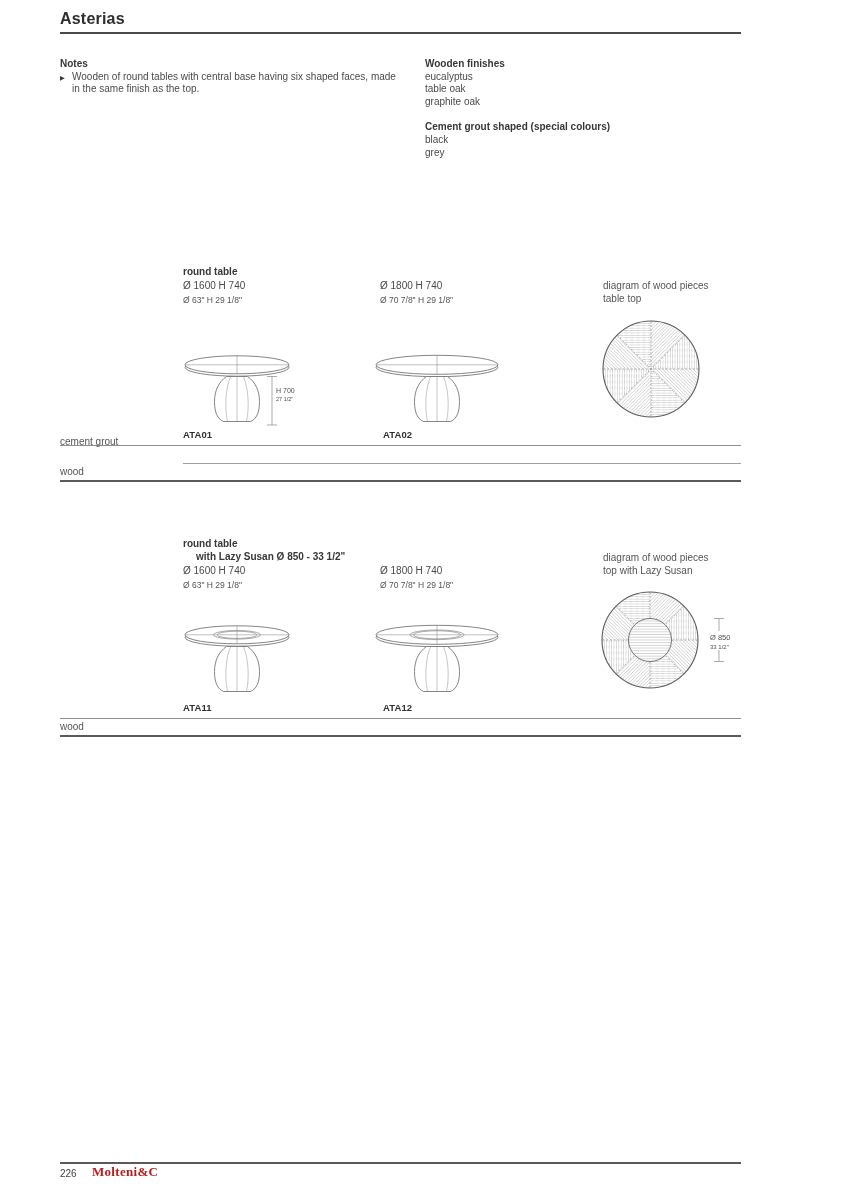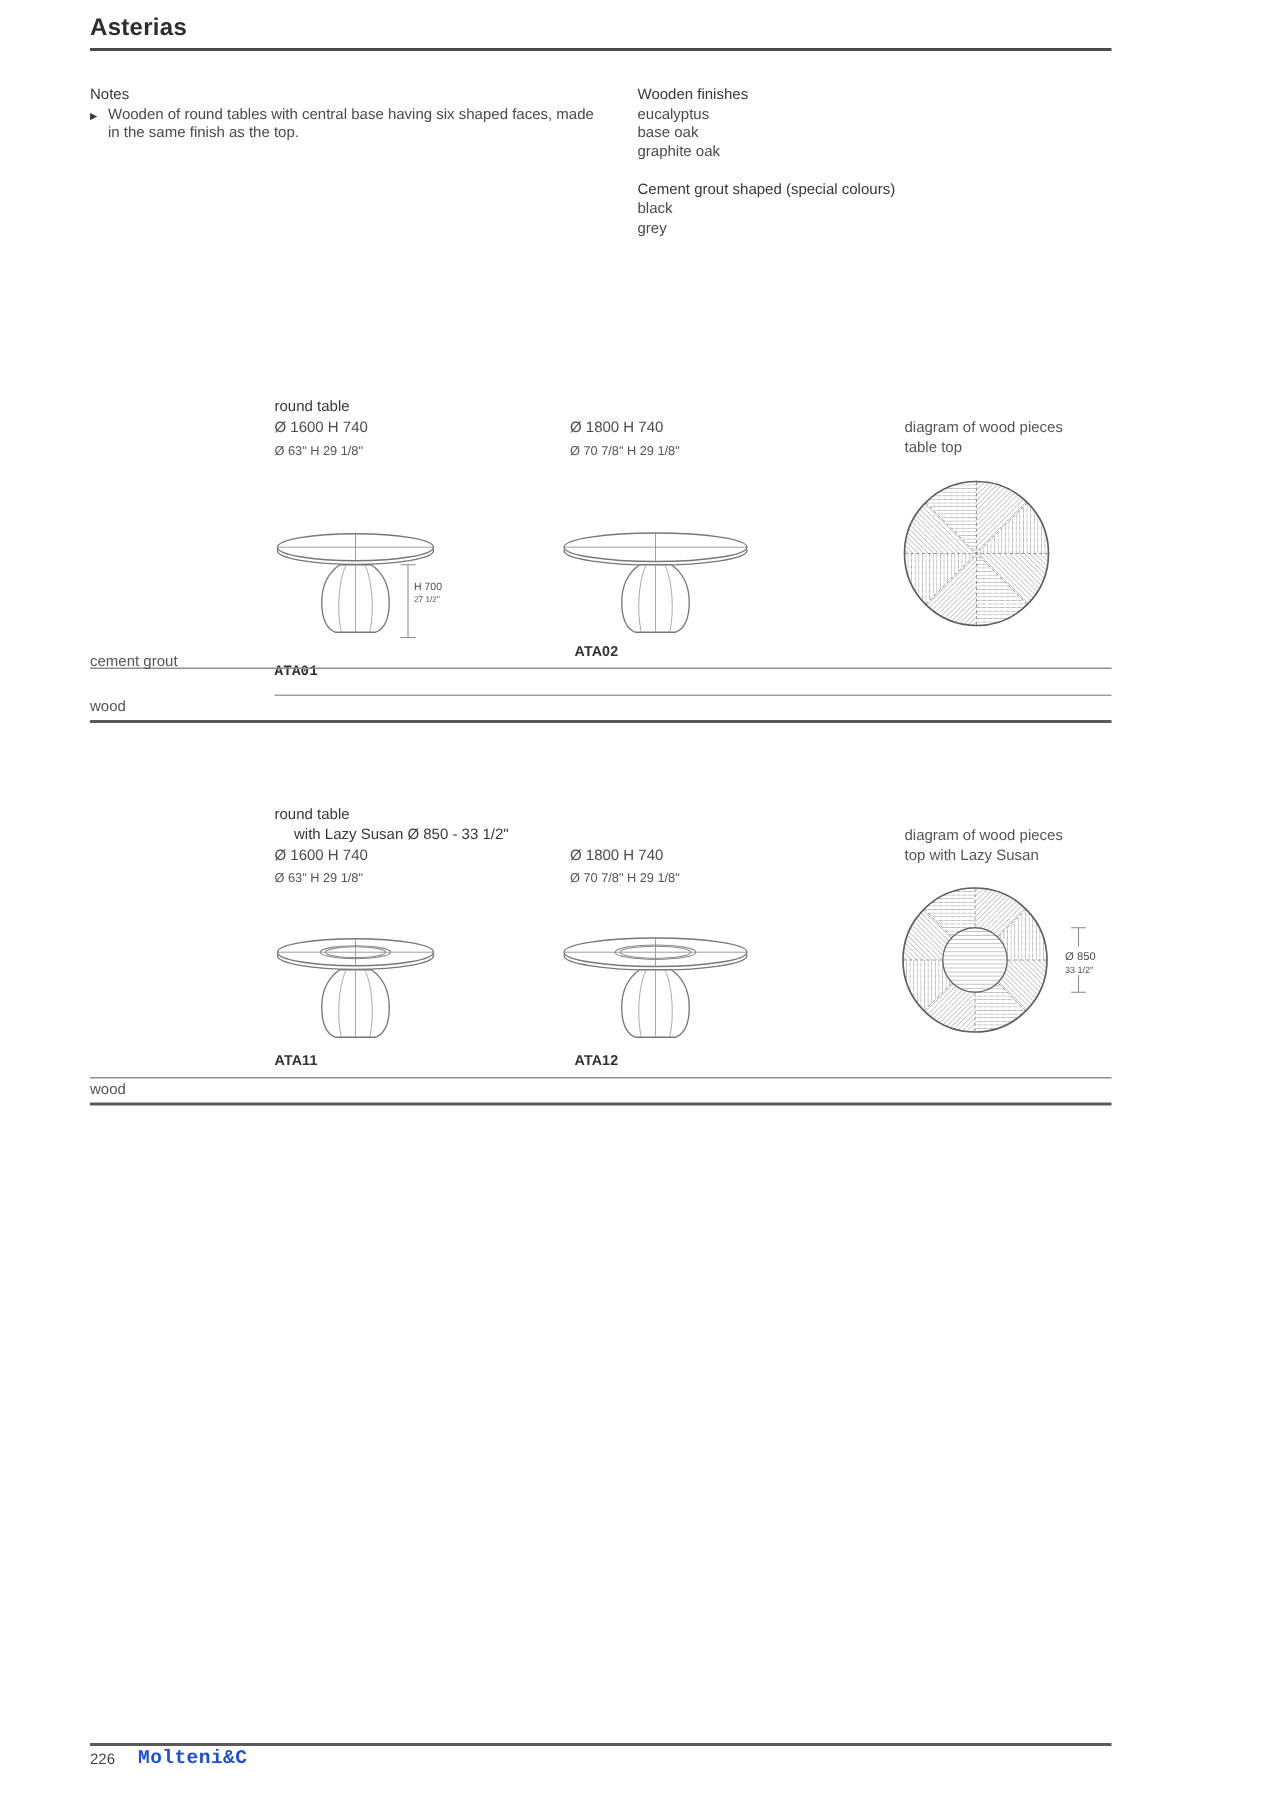--- a/index.html
+++ b/index.html
@@ -2,35 +2,35 @@
 <html><head>
 <meta charset="utf-8">
 <style>
   html,body{margin:0;padding:0;background:#fff;}
   .page{
     position:relative;width:741px;height:1200px;background:#ffffff;overflow:hidden;
     font-family:"Liberation Sans","DejaVu Sans",sans-serif;
     font-size:10px;line-height:12.6px;color:#4a4a4a;
   }
   .abs{position:absolute;}
-  .bold{font-weight:normal;color:#373737;}
+  .bold{font-weight:bold;color:#373737;}
   .small{font-size:8.5px;color:#555;}
   .pre{white-space:pre-line;}
   .cap{color:#555;}
   .title{font-size:16px;font-weight:bold;color:#2e2e2e;letter-spacing:.2px;line-height:18px;}
   .rule{height:1px;background:#8f8f8f;}
   .rule-mid{height:1px;background:#a0a0a0;}
   .rule-dark{height:2px;background:#4a4a4a;}
   .rule-heavy{height:2px;background:#5a5a5a;}
   .note{display:flex;}
   .bullet{flex:none;width:12px;font-size:6.3px;line-height:12.6px;color:#3c3c3c;padding-top:1px;}
   .gap13{height:13px;}
   .code{font-weight:bold;color:#303030;font-size:9.5px;letter-spacing:.1px;}
   .finrow{color:#555;}
-  .brand{font-family:Liberation Mono, monospace;font-weight:bold;font-size:13px;color:#1d4ed8;letter-spacing:.3px;}
+  .brand{font-family:Liberation Serif, serif;font-weight:bold;font-size:13px;color:#b91c1c;letter-spacing:.3px;}
   svg{display:block;}
   svg text{font-family:"Liberation Sans","DejaVu Sans",sans-serif;fill:#4f4f4f;}
 </style>
 </head>
 <body>
 
 <div class="page">
 
   <div class="abs title" style="left:60px;top:10px;">Asterias</div>
   <div class="abs rule-dark" style="left:60px;top:32px;width:730px;"></div>
@@ -40,21 +40,21 @@
     <div class="note">
       <span class="bullet">▶</span>
       <span class="pre">Wooden of round tables with central base having six shaped faces, made
 in the same finish as the top.</span>
     </div>
   </div>
 
   <div class="abs" style="left:425px;top:58px;width:310px;">
     <div class="bold">Wooden finishes</div>
     <div>eucalyptus</div>
-    <div>base oak</div>
+    <div>table oak</div>
     <div>graphite oak</div>
     <div class="gap13"></div>
     <div class="bold">Cement grout shaped (special colours)</div>
     <div>black</div>
     <div>grey</div>
   </div>
 
   <div class="abs bold" style="left:183px;top:266px;">round table</div>
   <div class="abs" style="left:183px;top:280px;">Ø 1600 H 740</div>
   <div class="abs small" style="left:183px;top:294px;">Ø 63" H 29 1/8"</div>
@@ -125,21 +125,21 @@
     <use href="#c1w" fill="url(#c1gB)" transform="rotate(315 50 50)"></use>
     <g stroke="#8c8c8c" stroke-width="0.6" stroke-dasharray="2.2 1.7">
       <line x1="50" y1="2" x2="50" y2="98"></line>
       <line x1="2" y1="50" x2="98" y2="50"></line>
       <line x1="16.06" y1="16.06" x2="83.94" y2="83.94"></line>
       <line x1="83.94" y1="16.06" x2="16.06" y2="83.94"></line>
     </g>
     <circle cx="50" cy="50" r="48" fill="none" stroke="#5c5c5c" stroke-width="1.1"></circle>
   </svg>
 
-  <div class="abs code" style="left:183px;top:442px;font-family:Liberation Mono, monospace;">ATA01</div>
+  <div class="abs code" style="left:183px;top:429px;">ATA01</div>
   <div class="abs code" style="left:383px;top:429px;">ATA02</div>
   <div class="abs rule" style="left:60px;top:445px;width:730px;"></div>
   <div class="abs finrow" style="left:60px;top:436px;">cement grout</div>
   <div class="abs rule-mid" style="left:183px;top:463px;width:607px;"></div>
   <div class="abs finrow" style="left:60px;top:466px;">wood</div>
   <div class="abs rule-heavy" style="left:60px;top:480px;width:730px;"></div>
 
   <div class="abs bold" style="left:183px;top:538px;">round table</div>
   <div class="abs bold" style="left:196px;top:551px;">with Lazy Susan Ø 850 - 33 1/2"</div>
   <div class="abs" style="left:183px;top:565px;">Ø 1600 H 740</div>

